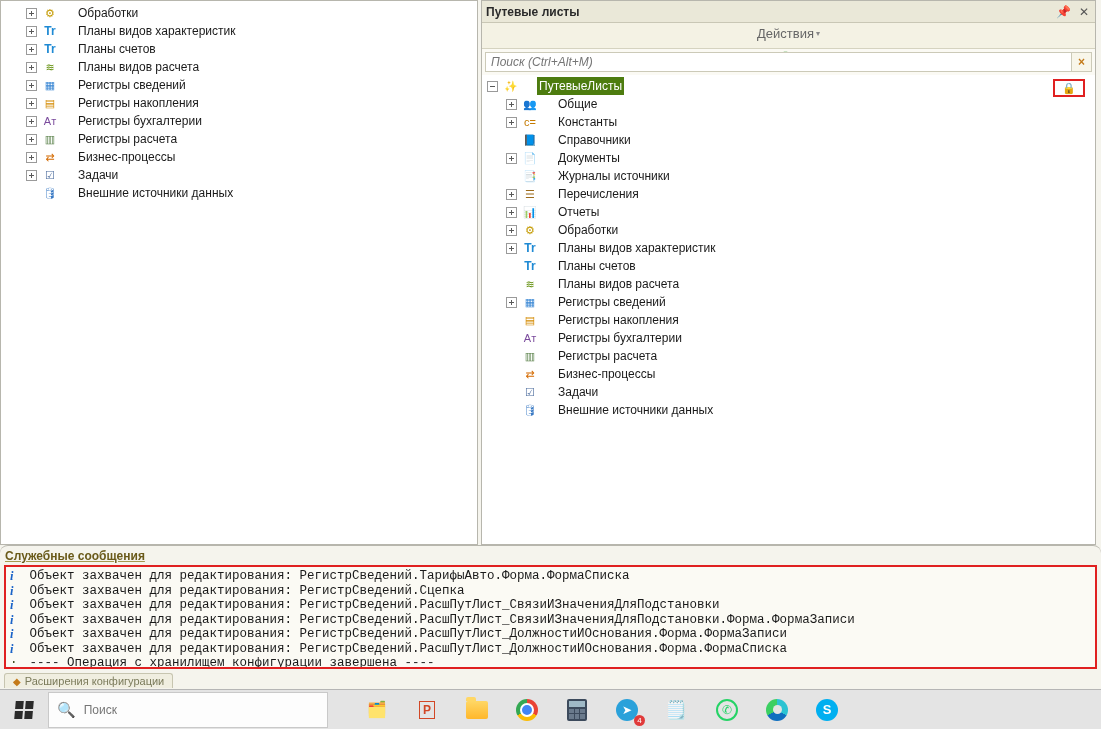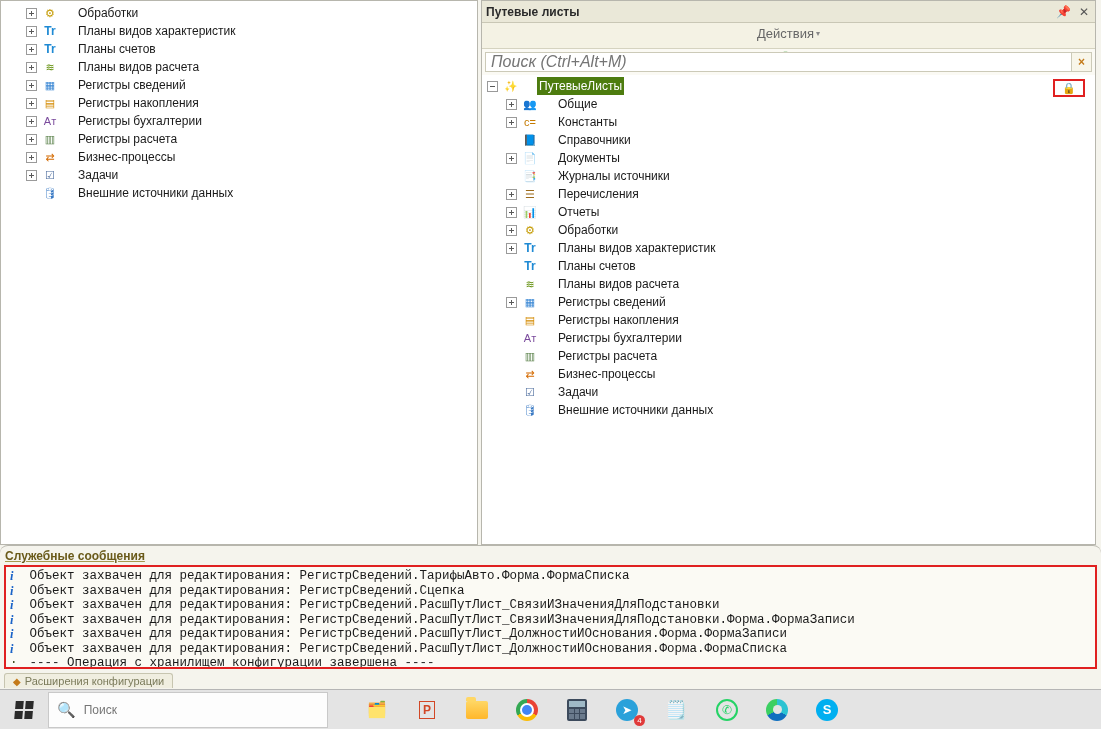--- a/index.html
+++ b/index.html
@@ -40,21 +40,21 @@
   .rp-title { font-weight:bold; color:#2a2a2a; }
   .rp-header .hbtns { display:flex; gap:6px; align-items:center;}
   .hbtn { width:14px; height:14px; display:inline-flex; align-items:center; justify-content:center; color:#555; cursor:pointer;}
   .rp-toolbar { background:#f4f2e4; height:26px; display:flex; align-items:center; padding:2px 4px; gap:6px; border-bottom:1px solid #d5d3c0;flex-direction:column;}
   .tbtn { min-width:18px; height:20px; display:inline-flex; align-items:center; justify-content:center; padding:0 3px; color:#666; border:1px solid transparent; border-radius:2px; cursor:pointer; font-size:13px;}
   .tbtn.dis{ color:#bcbcb4; cursor:default;}
   .tbtn .dd{ font-size:8px; margin-left:2px; color:#888;}
   .tbtn.green{ color:#3a9c3a; font-size:15px; font-weight:bold;}
   .tbtn.funnel{ color:#3a66c4;}
   .rp-search { display:flex; align-items:center; padding:3px 3px; }
-  .rp-search input { flex:1; height:20px; border:1px solid #cccab8; padding:0 5px; font-size:16px; color:#9a9a8a; font-style:italic; outline:none; background:#fff;}
+  .rp-search input { flex:1; height:20px; border:1px solid #cccab8; padding:0 5px; font-size:12px; color:#9a9a8a; font-style:italic; outline:none; background:#fff;}
   .rp-search .clr { width:20px; height:20px; border:1px solid #cccab8; border-left:none; background:#f8f6ea; display:inline-flex; align-items:center; justify-content:center; color:#c47a1a; font-weight:bold; cursor:pointer;}
   .rp-tree { flex:1; background:#ffffff; overflow:auto; padding:2px 0 0 2px; position:relative;}
   .lock-badge { position:absolute; top:4px; right:10px; width:32px; height:18px; border:2px solid #e02020; display:flex; align-items:center; justify-content:center; font-size:11px; color:#5a5a5a;}
 
   
   .svc-title { font-weight:bold; color:#6a5a1a; padding:3px 5px 1px; text-decoration:underline; text-decoration-color:#a59a50; border-top:1px solid #b7b6ad;border-radius:8px;}
   .svc-box { margin:1px 4px 2px 4px; border:2px solid #e02020; background:#fbfaf4; height:118px; padding:2px 4px; font-family:"Courier New", monospace; font-size:12.5px; line-height:14.5px; color:#1a1a1a; overflow:hidden;}
   .svc-line { white-space:pre; display:flex;}
   .svc-i { color:#1a63c8; font-weight:bold; font-family:serif; font-style:italic; width:12px; display:inline-block;}
   .svc-dot { color:#3a4a1a; width:12px; display:inline-block;}

